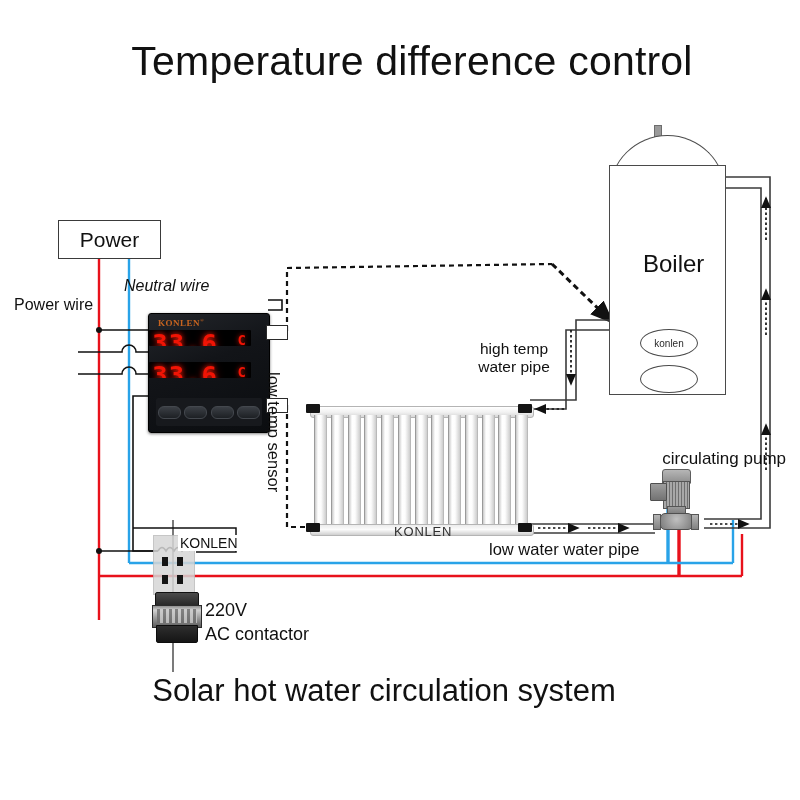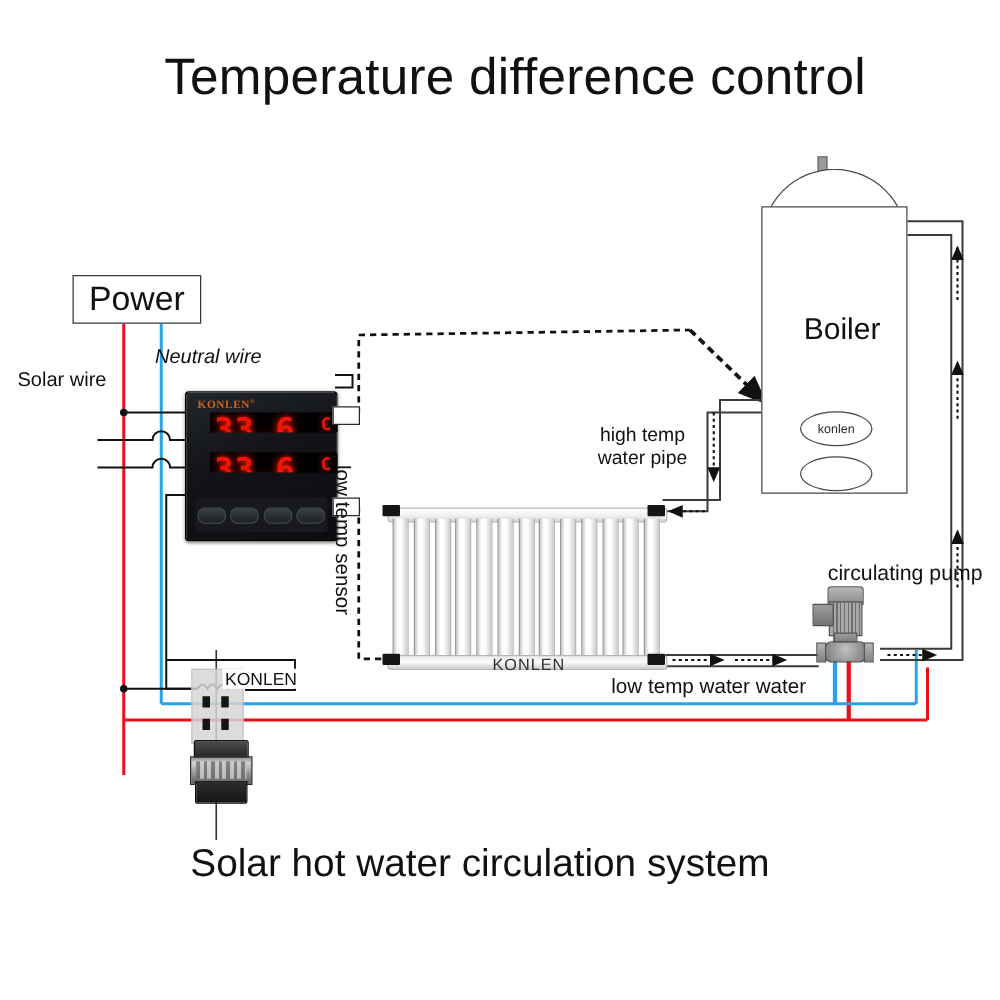--- a/index.html
+++ b/index.html
@@ -23,21 +23,21 @@
   }
   #caption{
     left:0;top:673px;width:768px;text-align:center;
     font-size:31px;font-weight:400;
   }
 
   #power-box{
     position:absolute;left:58px;top:220px;width:101px;height:37px;
     border:1.6px solid #3a3a3a;background:#fff;
     display:flex;align-items:center;justify-content:center;
-    font-size:27px;
+    font-size:21px;
   }
   #live-label{left:14px;top:296px;font-size:16px;}
   #neutral-label{left:124px;top:277px;font-size:16px;font-style:italic;}
 
   #hi-sensor-label{left:277px;top:238px;font-size:16.5px;}
   #lo-sensor-label{
     left:283px;top:372px;font-size:16.5px;
     transform:rotate(90deg);transform-origin:left top;
   }
   #hitemp-label{
@@ -65,21 +65,21 @@
     background:linear-gradient(160deg,#23262b 0%,#121418 42%,#0b0d10 100%);
     border:1px solid #000;border-radius:3px;
     box-shadow:0 1px 3px rgba(0,0,0,.5);
   }
   #ctrl-brand{
     position:absolute;left:9px;top:4px;font-size:9px;letter-spacing:.5px;
     color:#c8641f;font-weight:bold;font-family:"Liberation Serif",serif;
   }
   #ctrl-brand sup{font-size:5px;vertical-align:super;}
   .lcd{
-    position:absolute;left:19px;width:102px;height:16px;
+    position:absolute;left:0;width:102px;height:16px;
     background:#000;border-radius:1px;overflow:hidden;
   }
   #lcd1{top:16px;}
   #lcd2{top:48px;}
   .lcd-val{
     position:absolute;left:4px;top:-1px;
     font-family:"DejaVu Sans Mono","Liberation Mono",monospace;
     font-size:25px;font-weight:bold;letter-spacing:1px;
     color:#f11405;
     text-shadow:0 0 5px rgba(255,30,10,.85),0 0 10px rgba(255,20,0,.45);
@@ -337,21 +337,21 @@
       <path d="M173,520 L173,672"></path>
     </g>
     <g fill="none" stroke="#111" stroke-width="1.5">
       <path d="M133,528 L236,528 L236,552 L196,552"></path>
     </g>
   </svg>
 
   <div id="power-box">
     <span>Power</span>
   </div>
-  <div class="txt" id="live-label">Solar wire</div>
+  <div class="txt" id="live-label">Power wire</div>
   <div class="txt" id="neutral-label">Neutral wire</div>
 
   <div id="controller">
     <div id="ctrl-brand">
       <span>KONLEN</span><sup>®</sup>
     </div>
     <div class="lcd" id="lcd1">
       <span class="lcd-val">33.6</span>
       <span class="lcd-unit">C</span>
     </div>
@@ -415,30 +415,34 @@
     <div id="pump-volute"></div>
     <div class="pump-flange" id="pump-flange-l"></div>
     <div class="pump-flange" id="pump-flange-r"></div>
   </div>
   <div class="txt" id="pump-label">circulating pump</div>
 
   <div class="txt" id="hitemp-label">
     <span>high temp</span><br>
     <span>water pipe</span>
   </div>
-  <div class="txt" id="lowtemp-label">low temp water water</div>
+  <div class="txt" id="lowtemp-label">low water water pipe</div>
 
   <div id="contactor-block">
     <div id="cont-plate"></div>
     <div class="cont-dot" id="cd1"></div>
     <div class="cont-dot" id="cd2"></div>
     <div class="cont-dot" id="cd3"></div>
     <div class="cont-dot" id="cd4"></div>
   </div>
   <div class="txt" id="konlen-coil-label">KONLEN</div>
 
   <div id="contactor-img">
     <div id="ci-top"></div>
     <div id="ci-mid"></div>
     <div id="ci-bot"></div>
   </div>
+  <div class="txt" id="contactor-label">
+    <span>220V</span><br>
+    <span>AC contactor</span>
+  </div>
 
 </div>
 
 </body></html>

